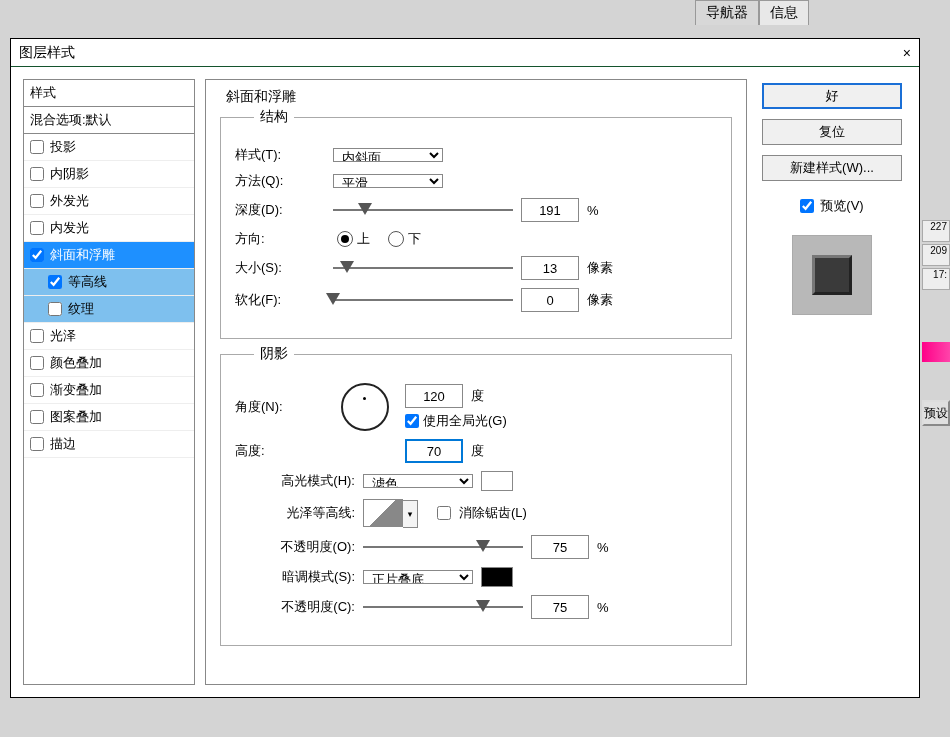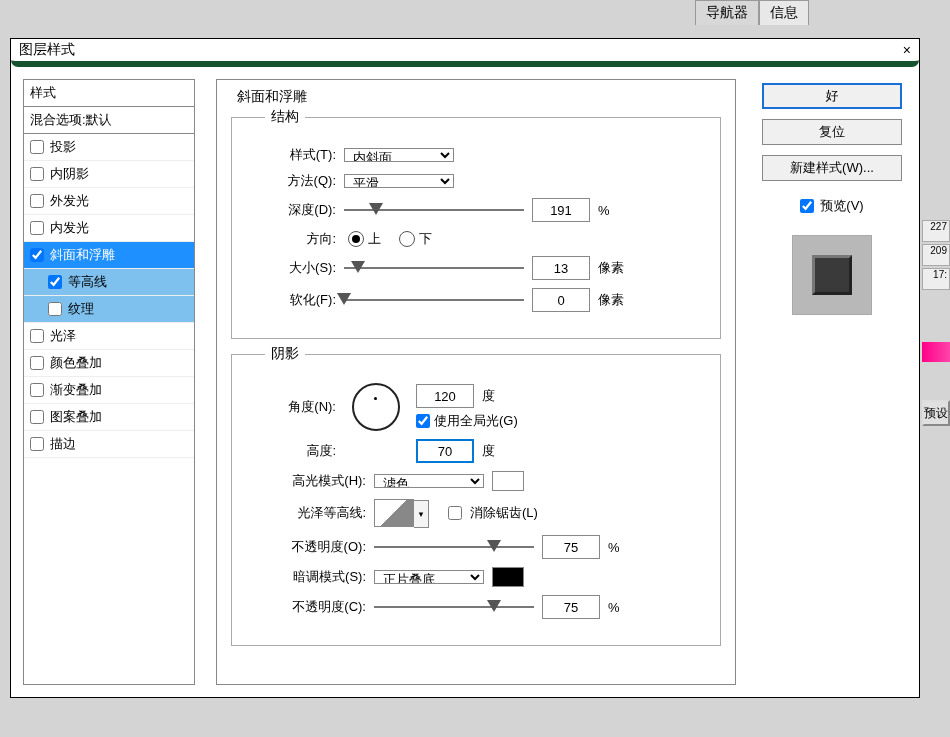--- a/index.html
+++ b/index.html
@@ -10,44 +10,44 @@
 .bg-tab { border: 1px solid #999; background: #d8d8d8; padding: 3px 10px; font-size: 14px; border-bottom: none; }
 .bg-tab.active { background: #e8e8e8; }
 
 .bg-right { position: absolute; right: 0; top: 220px; width: 28px; }
 .bg-strip { height: 22px; border: 1px solid #aaa; background: #eee; margin-bottom: 2px; font-size: 10px; text-align: right; padding-right: 2px; }
 .bg-gradient { height: 20px; background: linear-gradient(to right, #ff0088, #ff44aa); }
 .bg-btn { position: absolute; right: 0; top: 400px; width: 28px; height: 26px; border: 2px outset #ddd; background: #e0e0e0; font-size: 12px; text-align: center; line-height: 22px; }
 
 
 .dialog { position: absolute; left: 10px; top: 38px; width: 910px; height: 660px; background: #fff; border: 1px solid #000; }
-.titlebar { height: 28px; display: flex; align-items: center; justify-content: space-between; padding: 2px 8px; border-bottom: 6px solid #14532d; border-radius: 7px; }
+.titlebar { height: 28px; display: flex; align-items: center; justify-content: space-between; padding: 2px 8px; border-bottom: 1px solid #14532d; }
 .titlebar span { font-size: 14px; }
 .close-x { font-size: 18px; cursor: pointer; font-family: Arial; }
 
-.dialog-body { display: flex; padding: 12px; gap: 21px; height: calc(100% - 28px); }
+.dialog-body { display: flex; padding: 12px; gap: 10px; height: calc(100% - 28px); }
 
 
 .styles-panel { width: 172px; border: 1px solid #888; }
 .styles-header { border-bottom: 1px solid #888; padding: 4px 6px; font-weight: normal; }
 .styles-blend { border-bottom: 1px solid #888; padding: 4px 6px; }
 .style-row { padding: 4px 6px; border-bottom: 1px solid #eee; display: flex; align-items: center; gap: 6px; }
 .style-row input[type=checkbox] { width: 14px; height: 14px; }
 .style-row.selected { background: #1e90ff; color: #fff; }
 .style-row.selected-sub { background: #7ec0ee; color: #000; }
 .sub { padding-left: 24px; }
 
 
 .settings { flex: 1; border: 1px solid #888; padding: 8px 14px 14px 14px; overflow: hidden; }
 fieldset { border: 1px solid #aaa; padding: 12px 14px 18px 14px; margin-top: 6px; }
 legend { padding: 0 6px; font-size: 14px; margin-left: 19px; }
 .group-title { font-size: 14px; margin-left: 6px; margin-bottom: -4px; }
 
 .row { display: flex; align-items: center; margin: 8px 0; gap: 8px; }
-.row .label { width: 90px; text-align: right; }
+.row .label { width: 90px; }
 .row .label-wide { width: 120px; text-align: right; }
 
 select { height: 14px; border: 1px solid #888; background: #fff; padding: 0 4px; font-family: inherit; font-size: 13px; }
 select.w1 { width: 110px; }
 select.w2 { width: 110px; }
 
 input.num { width: 58px; height: 24px; border: 1px solid #888; text-align: center; font-size: 13px; }
 input.num.focused { border: 2px solid #0078d7; }
 
 

